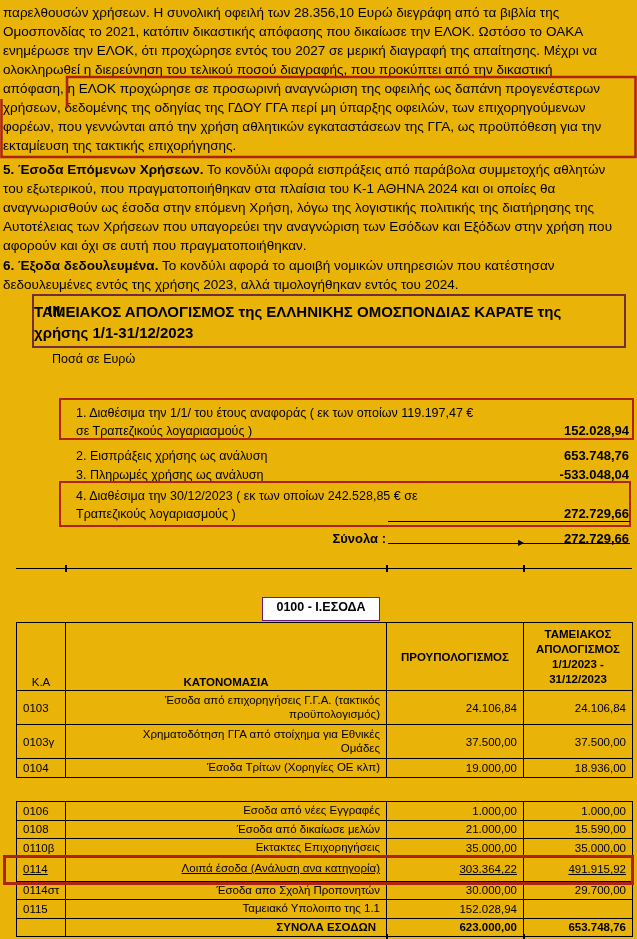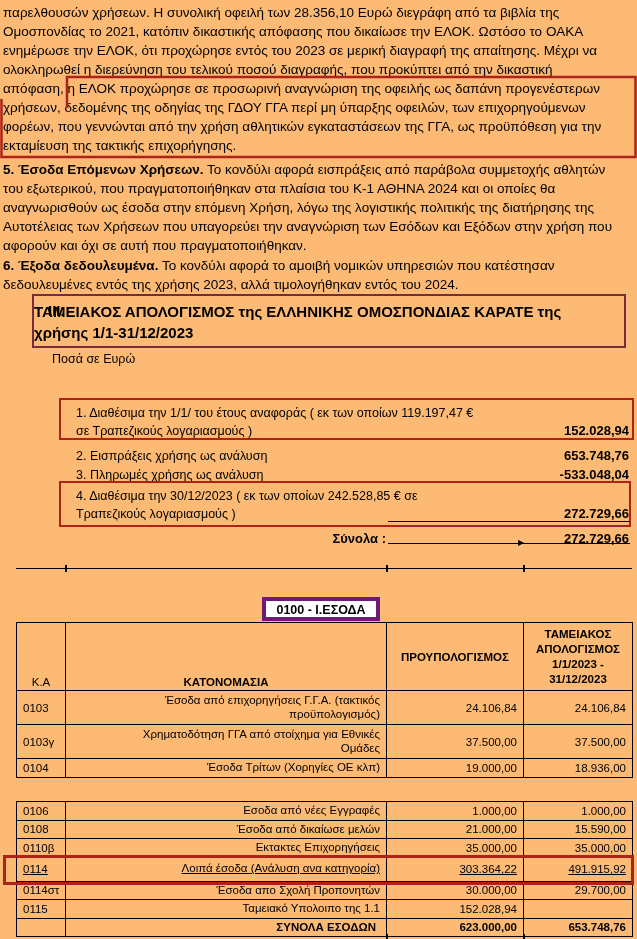--- a/index.html
+++ b/index.html
@@ -1,18 +1,18 @@
 <!DOCTYPE html>
 <html><head>
 <meta charset="utf-8">
 <style>
   html,body { margin:0; padding:0; background:#e8e8e8; }
   .page {
     position:relative; width:637px; height:939px; margin:0 auto;
-    background:#fdba74; overflow:hidden;
+    background:#eab308; overflow:hidden;
     font-family:"Liberation Sans","DejaVu Sans",sans-serif; color:#000;
   }
   
   .para { position:absolute; left:3px; width:632px; font-size:13.5px; }
   .pline { display:block; height:19px; line-height:19px; white-space:nowrap; }
   .plead { font-weight:bold; }
   
   .annot-svg { position:absolute; left:0; top:0; pointer-events:none; }
   .redbox { position:absolute; border:2.5px solid #ad2318; box-sizing:border-box; }
   
@@ -29,21 +29,21 @@
   .srow .amt { position:absolute; right:0; top:0; font-size:13px; font-weight:bold; }
   .totlabel { position:absolute; left:0; width:386px; text-align:right; top:530px;
     height:18px; line-height:18px; font-size:13px; font-weight:bold; padding-right:0; box-sizing:border-box;}
   .totamt { position:absolute; right:8px; top:530px; font-size:13px; font-weight:bold; height:18px; line-height:18px;}
   .hline { position:absolute; border-top:1.5px solid #000; height:0; }
   .tick { position:absolute; width:1.5px; height:7px; background:#000; }
   .marker { position:absolute; font-size:8px; line-height:8px; color:#000; }
   
   .tbl-label-box {
     position:absolute; left:262px; top:597px; width:118px; height:24px;
-    border:4px solid #701a75; box-sizing:border-box; background:#fff;
+    border:1px solid #701a75; box-sizing:border-box; background:#fff;
     text-align:center; font-size:12.5px; font-weight:bold; line-height:18px;
   }
   
   table.inc { position:absolute; left:16px; border-collapse:collapse; table-layout:fixed;
     width:616px; font-size:11.5px; }
   table.inc td, table.inc th { border:1.5px solid #000; padding:2px 6px; box-sizing:border-box; }
   table.inc-a { top:622px; }
   table.inc-b { top:801px; }
   col.w-code { width:49px; } col.w-name { width:321px; } col.w-bud { width:137px; } col.w-act { width:109px; }
   .th-code { vertical-align:bottom; text-align:center; font-weight:normal; height:68px; }
@@ -59,21 +59,21 @@
   .row-0114 td { height:24px;text-decoration:underline; }
 </style>
 </head>
 <body>
 
 <div class="page">
 
   <div class="para" style="top:3px">
     <span class="pline">παρελθουσών χρήσεων. Η συνολική οφειλή των 28.356,10 Ευρώ διεγράφη από τα βιβλία της</span>
     <span class="pline">Ομοσπονδίας το 2021, κατόπιν δικαστικής απόφασης που δικαίωσε την ΕΛΟΚ. Ωστόσο το ΟΑΚΑ</span>
-    <span class="pline">ενημέρωσε την ΕΛΟΚ, ότι προχώρησε εντός του 2023 σε μερική διαγραφή της απαίτησης. Μέχρι να</span>
+    <span class="pline">ενημέρωσε την ΕΛΟΚ, ότι προχώρησε εντός του 2027 σε μερική διαγραφή της απαίτησης. Μέχρι να</span>
     <span class="pline">ολοκληρωθεί η διερεύνηση του τελικού ποσού διαγραφής, που προκύπτει από την δικαστική</span>
     <span class="pline">απόφαση, η ΕΛΟΚ προχώρησε σε προσωρινή αναγνώριση της οφειλής ως δαπάνη προγενέστερων</span>
     <span class="pline">χρήσεων, δεδομένης της οδηγίας της ΓΔΟΥ ΓΓΑ περί μη ύπαρξης οφειλών, των επιχορηγούμενων</span>
     <span class="pline">φορέων, που γεννώνται από την χρήση αθλητικών εγκαταστάσεων της ΓΓΑ, ως προϋπόθεση για την</span>
     <span class="pline">εκταμίευση της τακτικής επιχορήγησης.</span>
   </div>
 
   <svg class="annot-svg" width="637" height="170">
     <path d="M67,108 L67,77 L635.5,77 L635.5,157 L1.5,157 L1.5,99" fill="none" stroke="#ad2318" stroke-width="2.5"></path>
   </svg>

